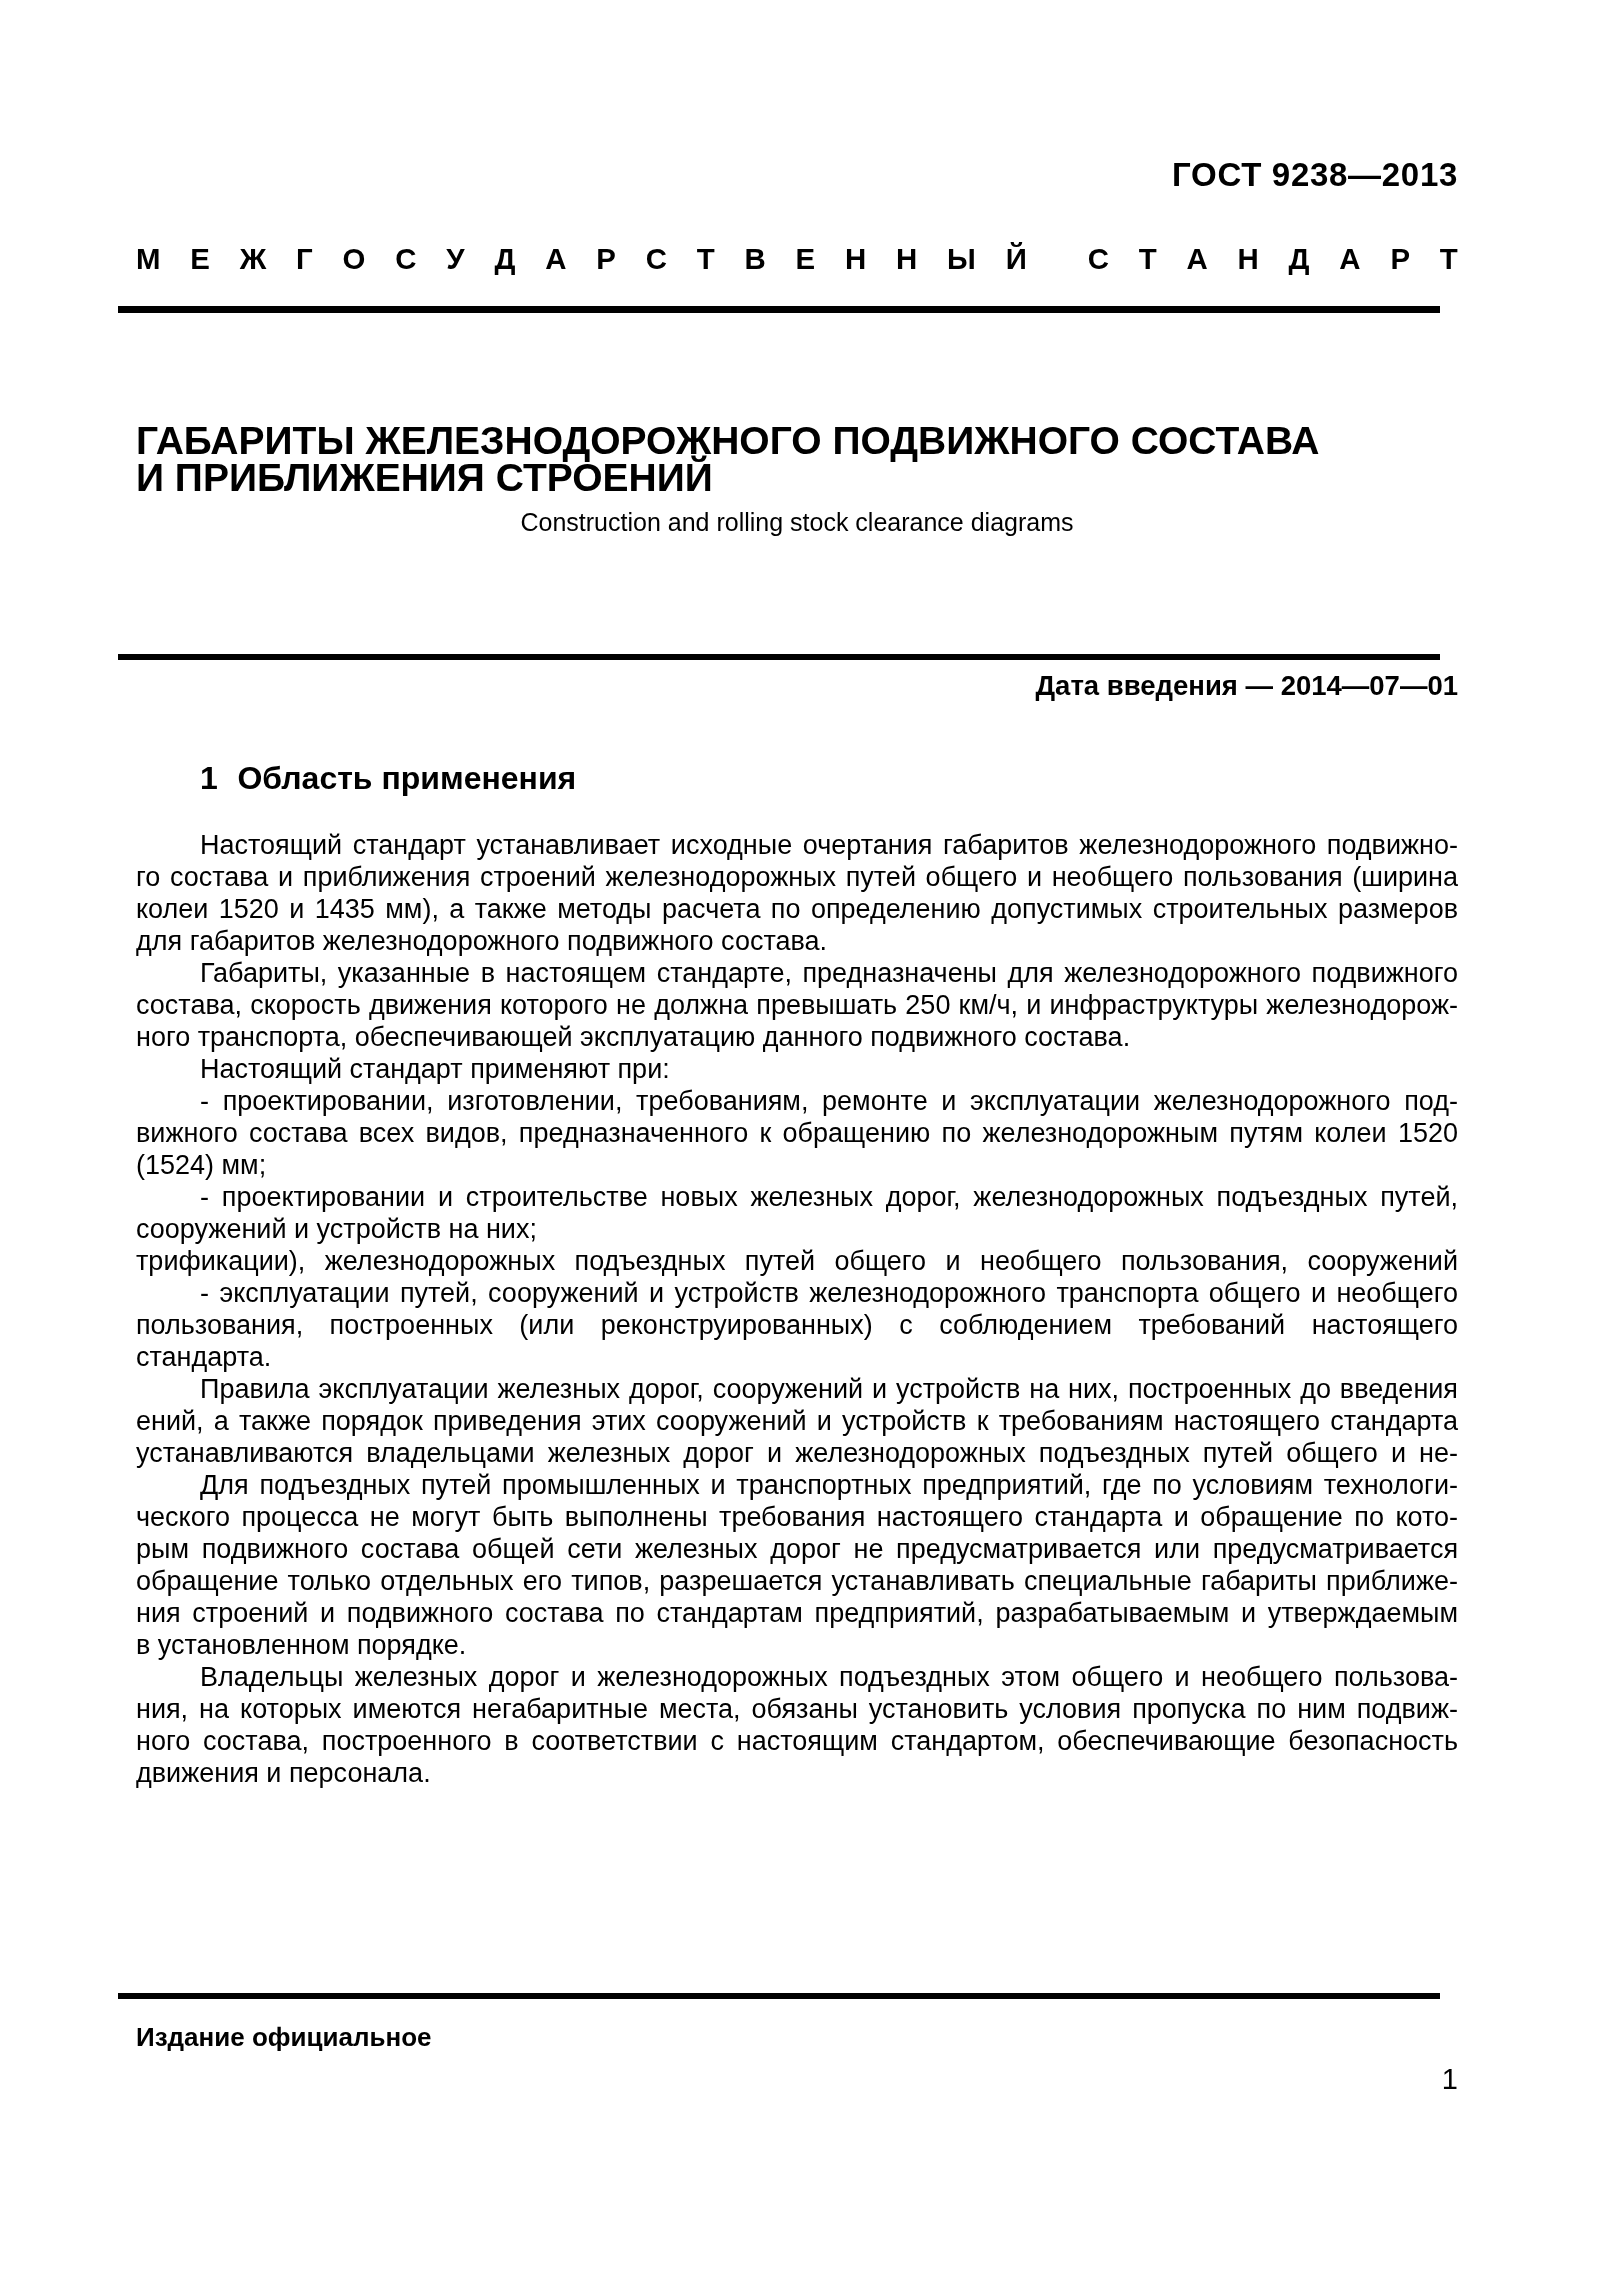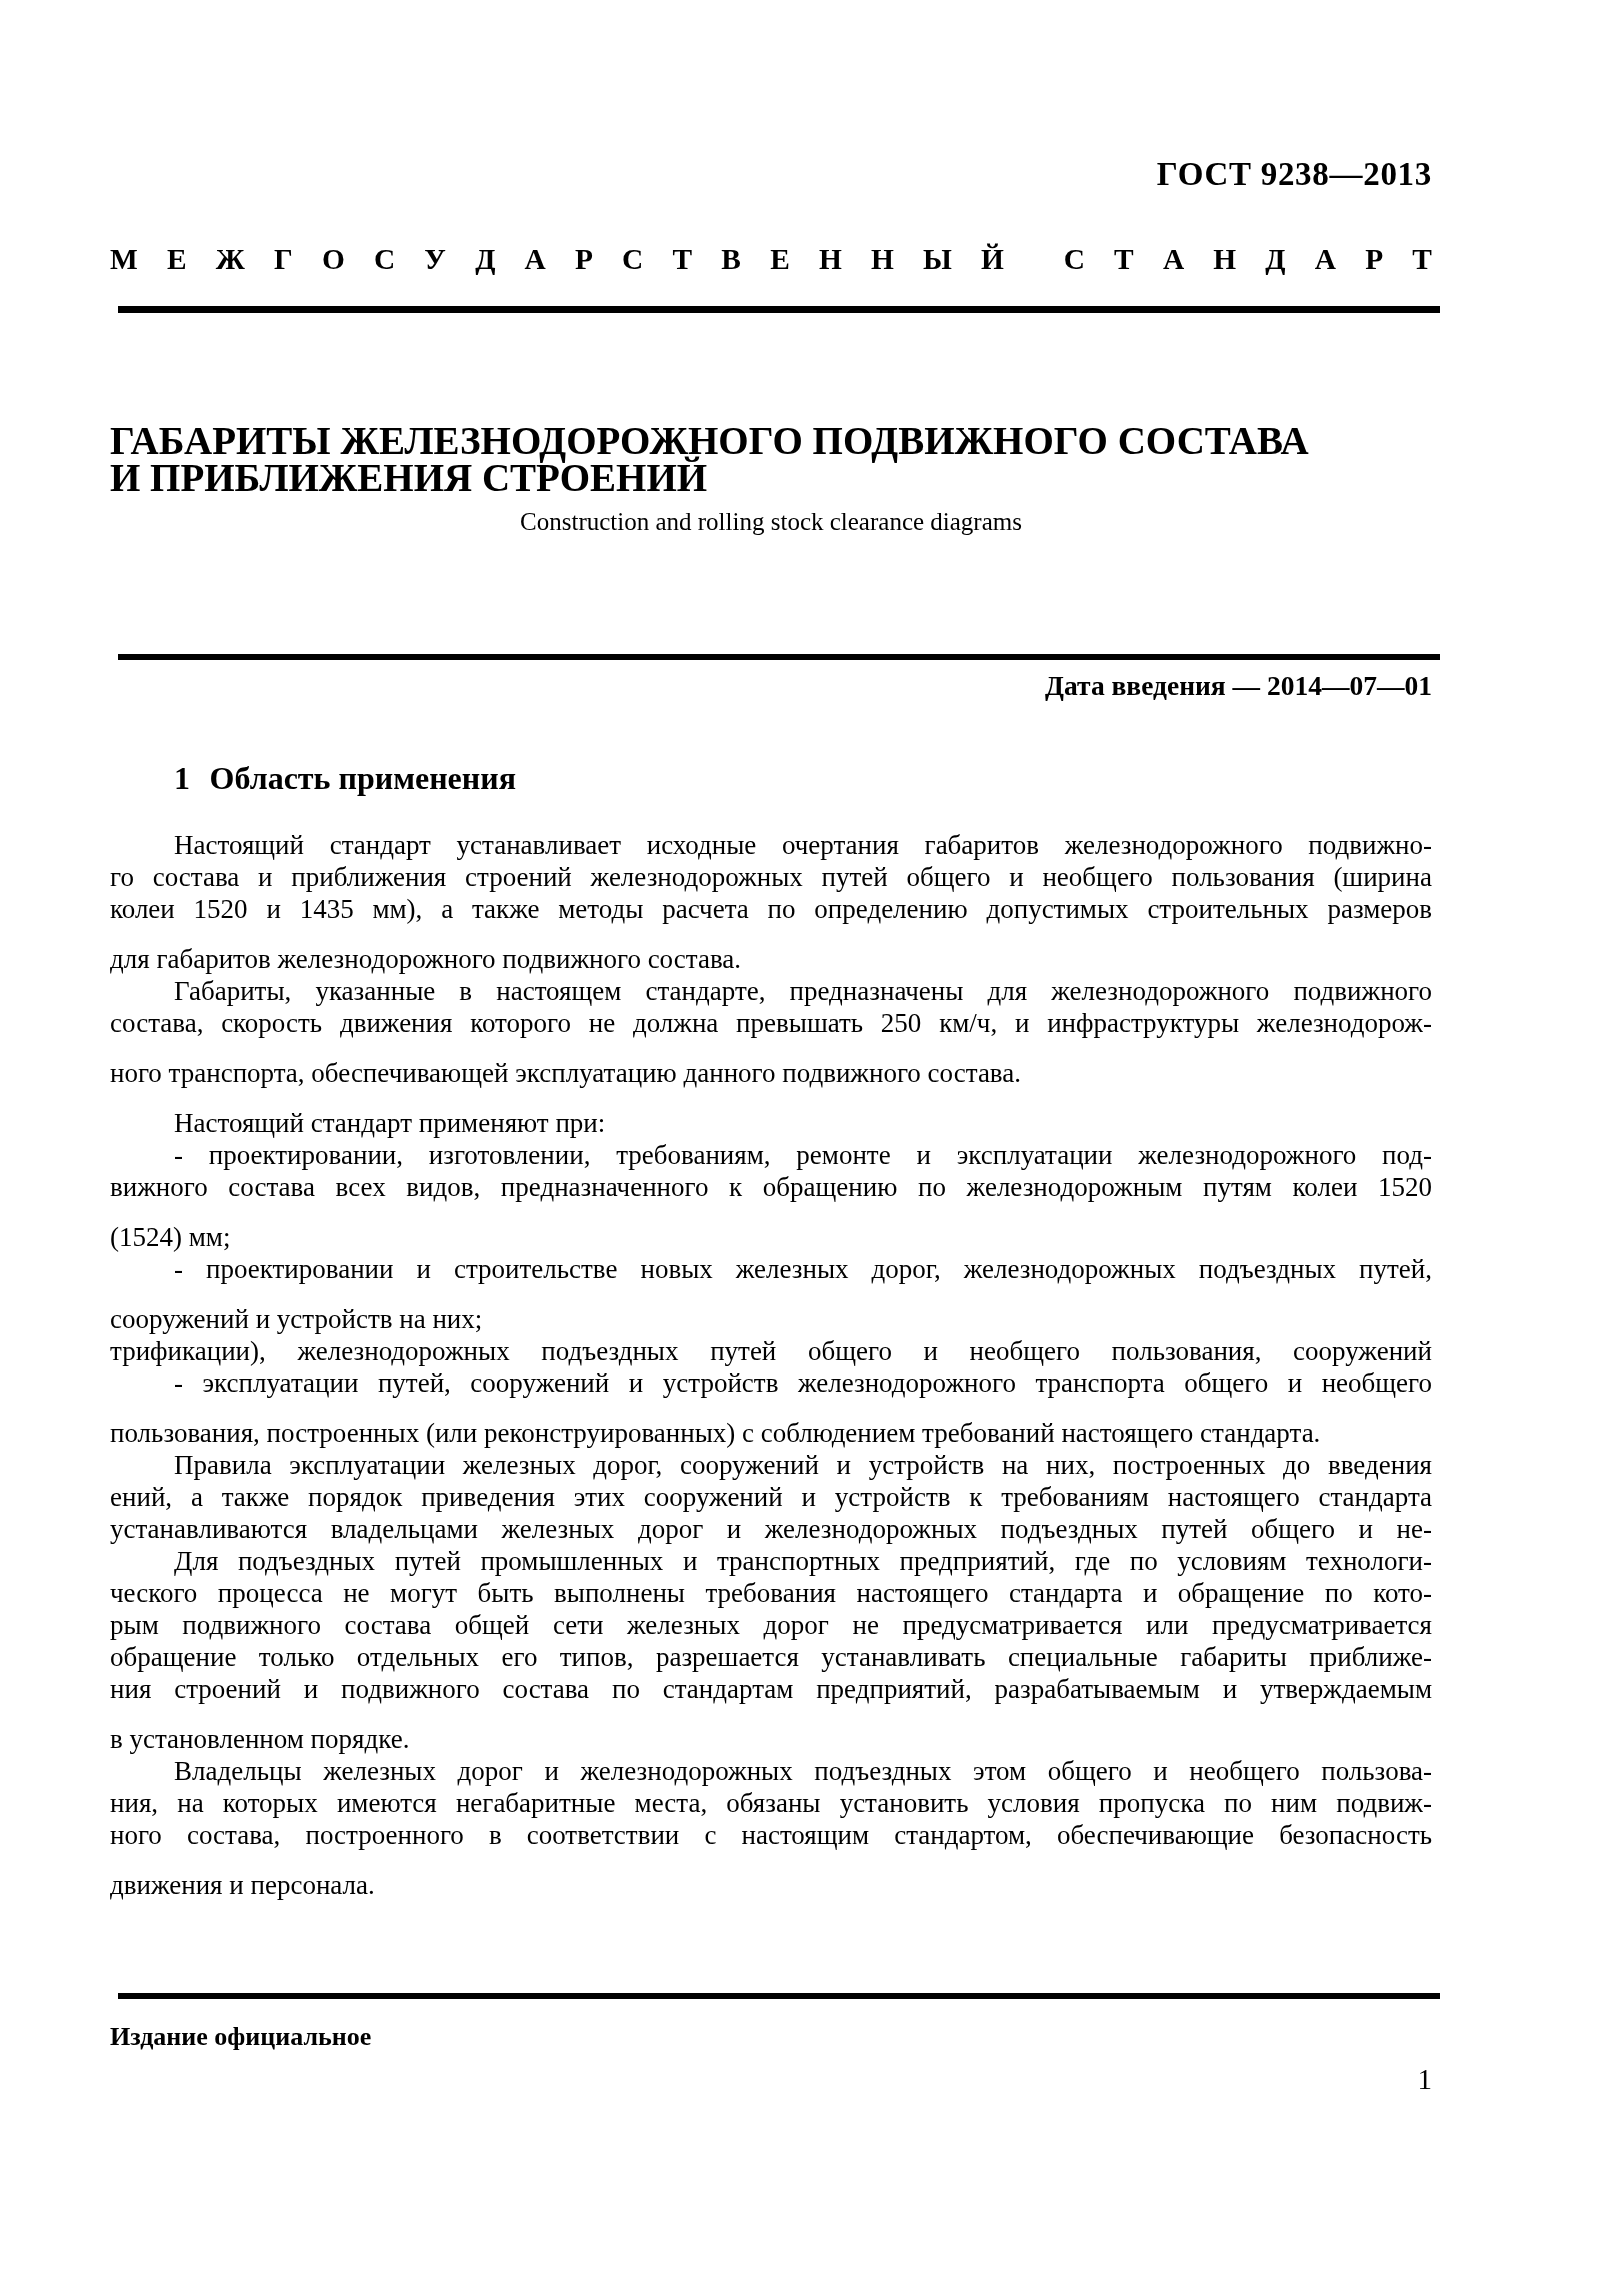--- a/index.html
+++ b/index.html
@@ -5,21 +5,21 @@
   html, body { margin: 0; padding: 0; background: #888; }
   .page {
     position: relative;
     width: 1623px;
     height: 2295px;
     background: #ffffff;
     color: #000000;
     font-family: "Liberation Sans", "DejaVu Sans", sans-serif;
     overflow: hidden;
   }
-  .abs { position: absolute; left: 110px; width: 1322px; font-family: Liberation Serif, serif; }
+  .abs { position: absolute; left: 136px; width: 1322px; }
 
   .doc-code {
     top: 156px;
     text-align: right;
     font-size: 33px;
     font-weight: bold;
     letter-spacing: 0.7px;
     white-space: nowrap;
   }
   .banner {
@@ -68,21 +68,21 @@
 
   .body-text {
     top: 829px;
     font-size: 27px;
     line-height: 32px;
   }
   .bline {
     text-align: justify;
     text-align-last: justify;
   }
-  .bline.pl { text-align-last: left; margin-top: 18px; }
+  .bline.pl { text-align-last: left; }
   .bline.pf { text-indent: 64px; }
 
   .edition {
     top: 2022px;
     font-size: 26px;
     font-weight: bold;
     white-space: nowrap;
   }
   .page-num {
     top: 2063px;

